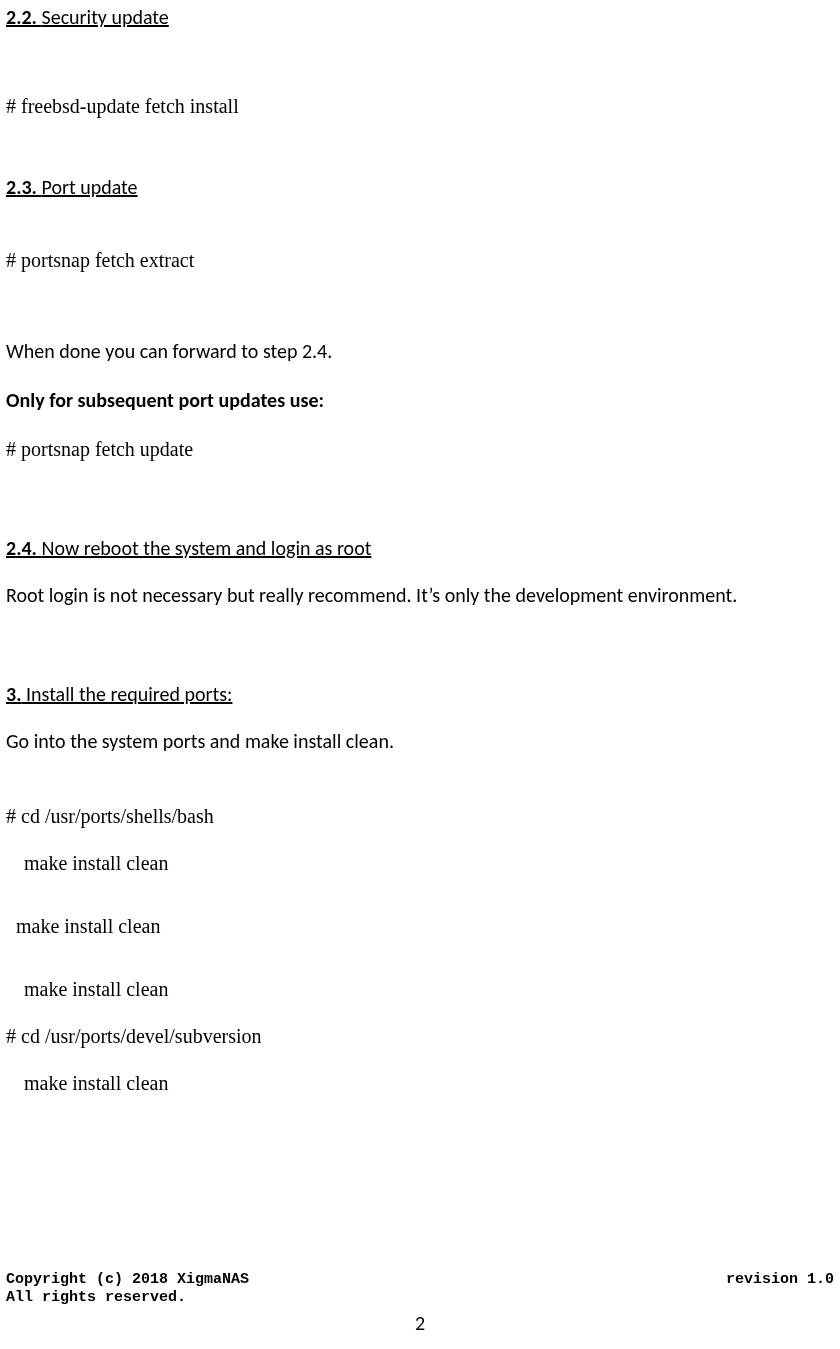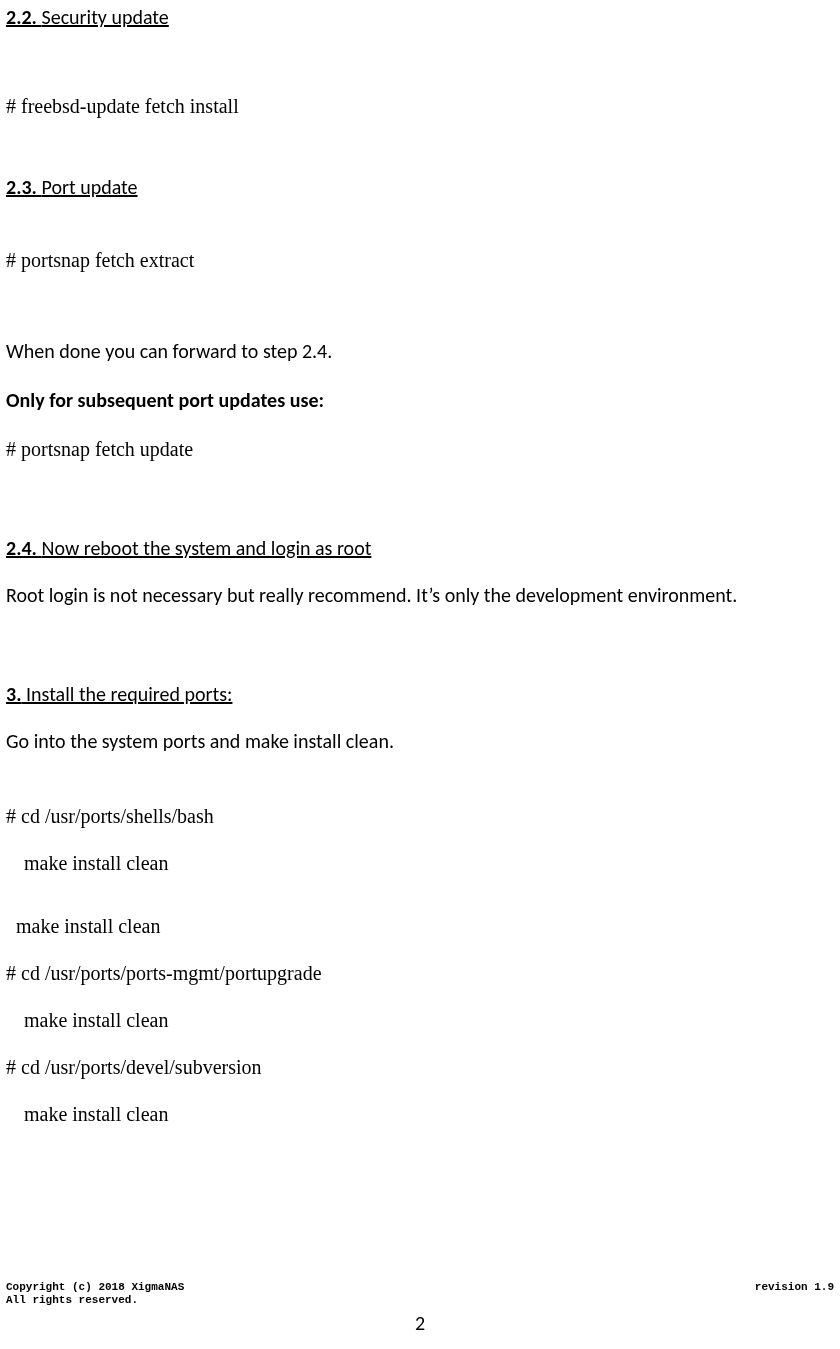--- a/index.html
+++ b/index.html
@@ -35,21 +35,21 @@
     .bold { font-weight: bold; }
     .indent1 { padding-left: 18px; }
     .indent0 { padding-left: 10px; }
     .footer-meta {
       position: absolute;
       left: 6px;
       right: 6px;
       bottom: 42px;
       font-family: "Courier New", Courier, monospace;
       font-weight: bold;
-      font-size: 11px;
+      font-size: 15px;
       line-height: 1.2;
       display: flex;
       justify-content: space-between;
       align-items: flex-start;
     }
     .footer-left { white-space: pre; }
     .page-number {
       position: absolute;
       bottom: 12px;
       left: 0;
@@ -106,29 +106,28 @@
   <p class="para">Go into the system ports and make install clean.</p>
 
   <div class="gap-md"></div>
   <p class="para para-pre"># cd /usr/ports/shells/bash</p>
   <div style="height:16px"></div>
   <p class="para para-pre indent1">make install clean</p>
   <div style="height:16px"></div>
   <div style="height:16px"></div>
   <p class="para para-pre indent0">make install clean</p>
   <div style="height:16px"></div>
-  <p class="para para-pre"># cd /usr/ports/ports-mgmt/portupgrade</p>
   <div style="height:16px"></div>
   <p class="para para-pre indent1">make install clean</p>
   <div style="height:16px"></div>
   <p class="para para-pre"># cd /usr/ports/devel/subversion</p>
   <div style="height:16px"></div>
   <p class="para para-pre indent1">make install clean</p>
 
 </div>
 
 <div class="footer-meta">
   <div class="footer-left"><span>Copyright (c) 2018 XigmaNAS</span>
 <span>All rights reserved.</span></div>
-  <div>revision 1.9</div>
+  <div>revision 1.0</div>
 </div>
 
 <div class="page-number">2</div>
 
 </body></html>

